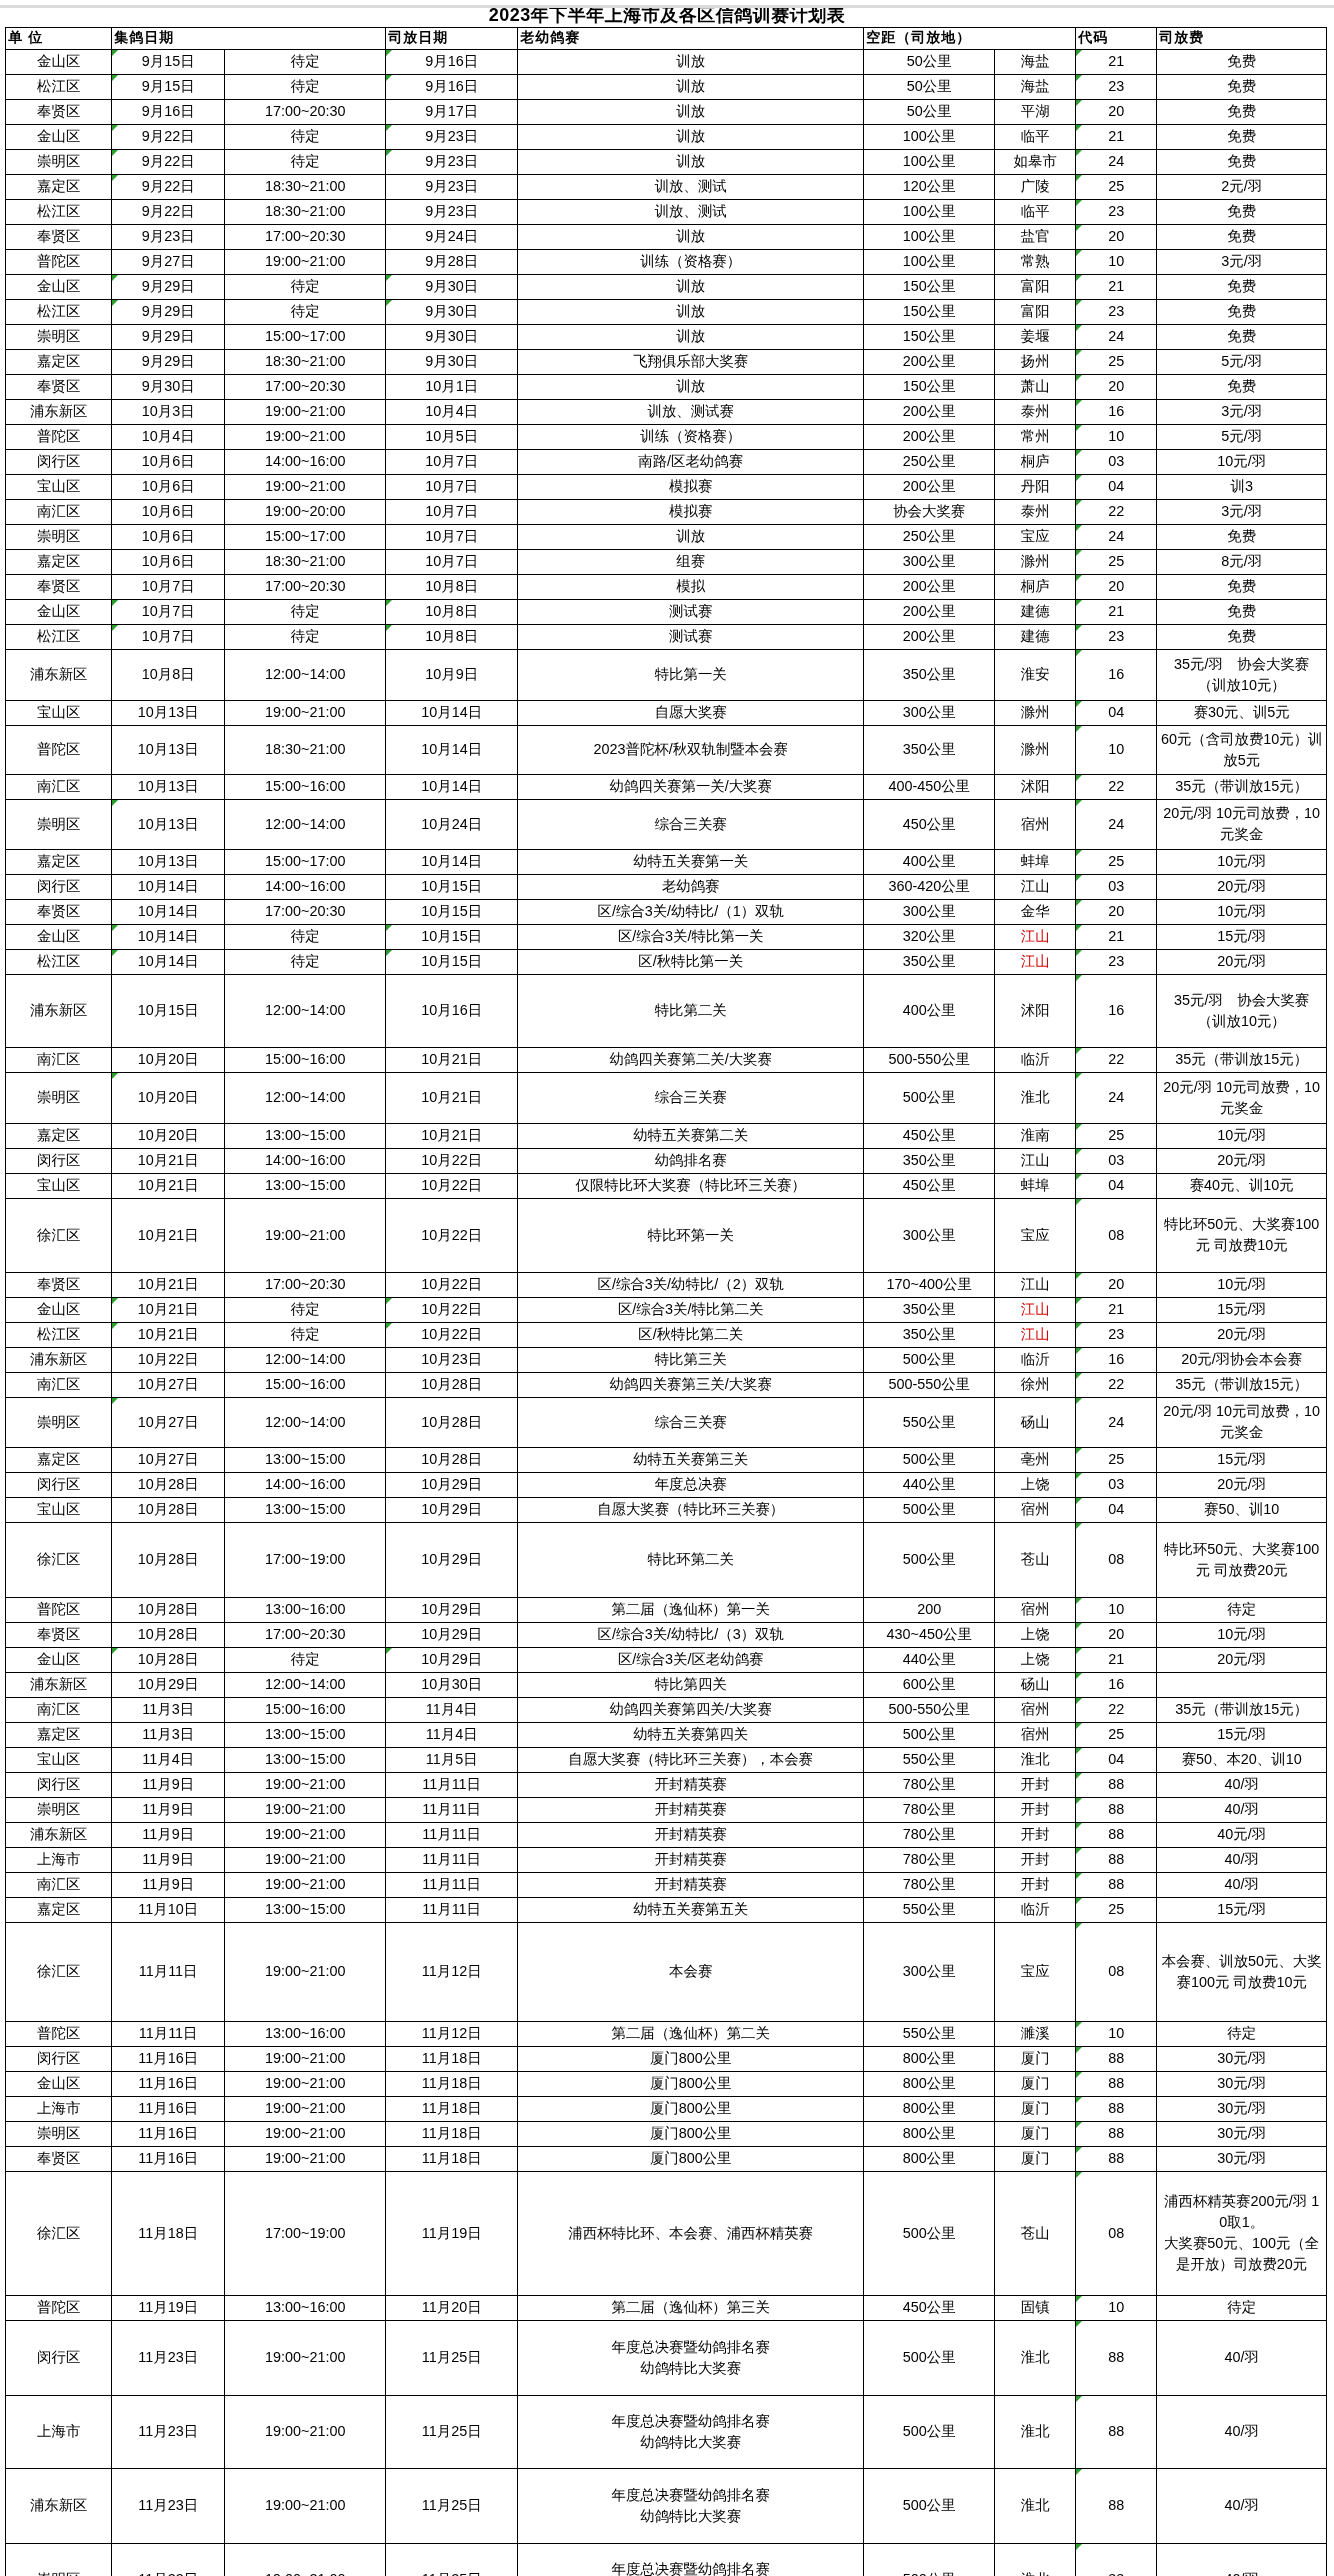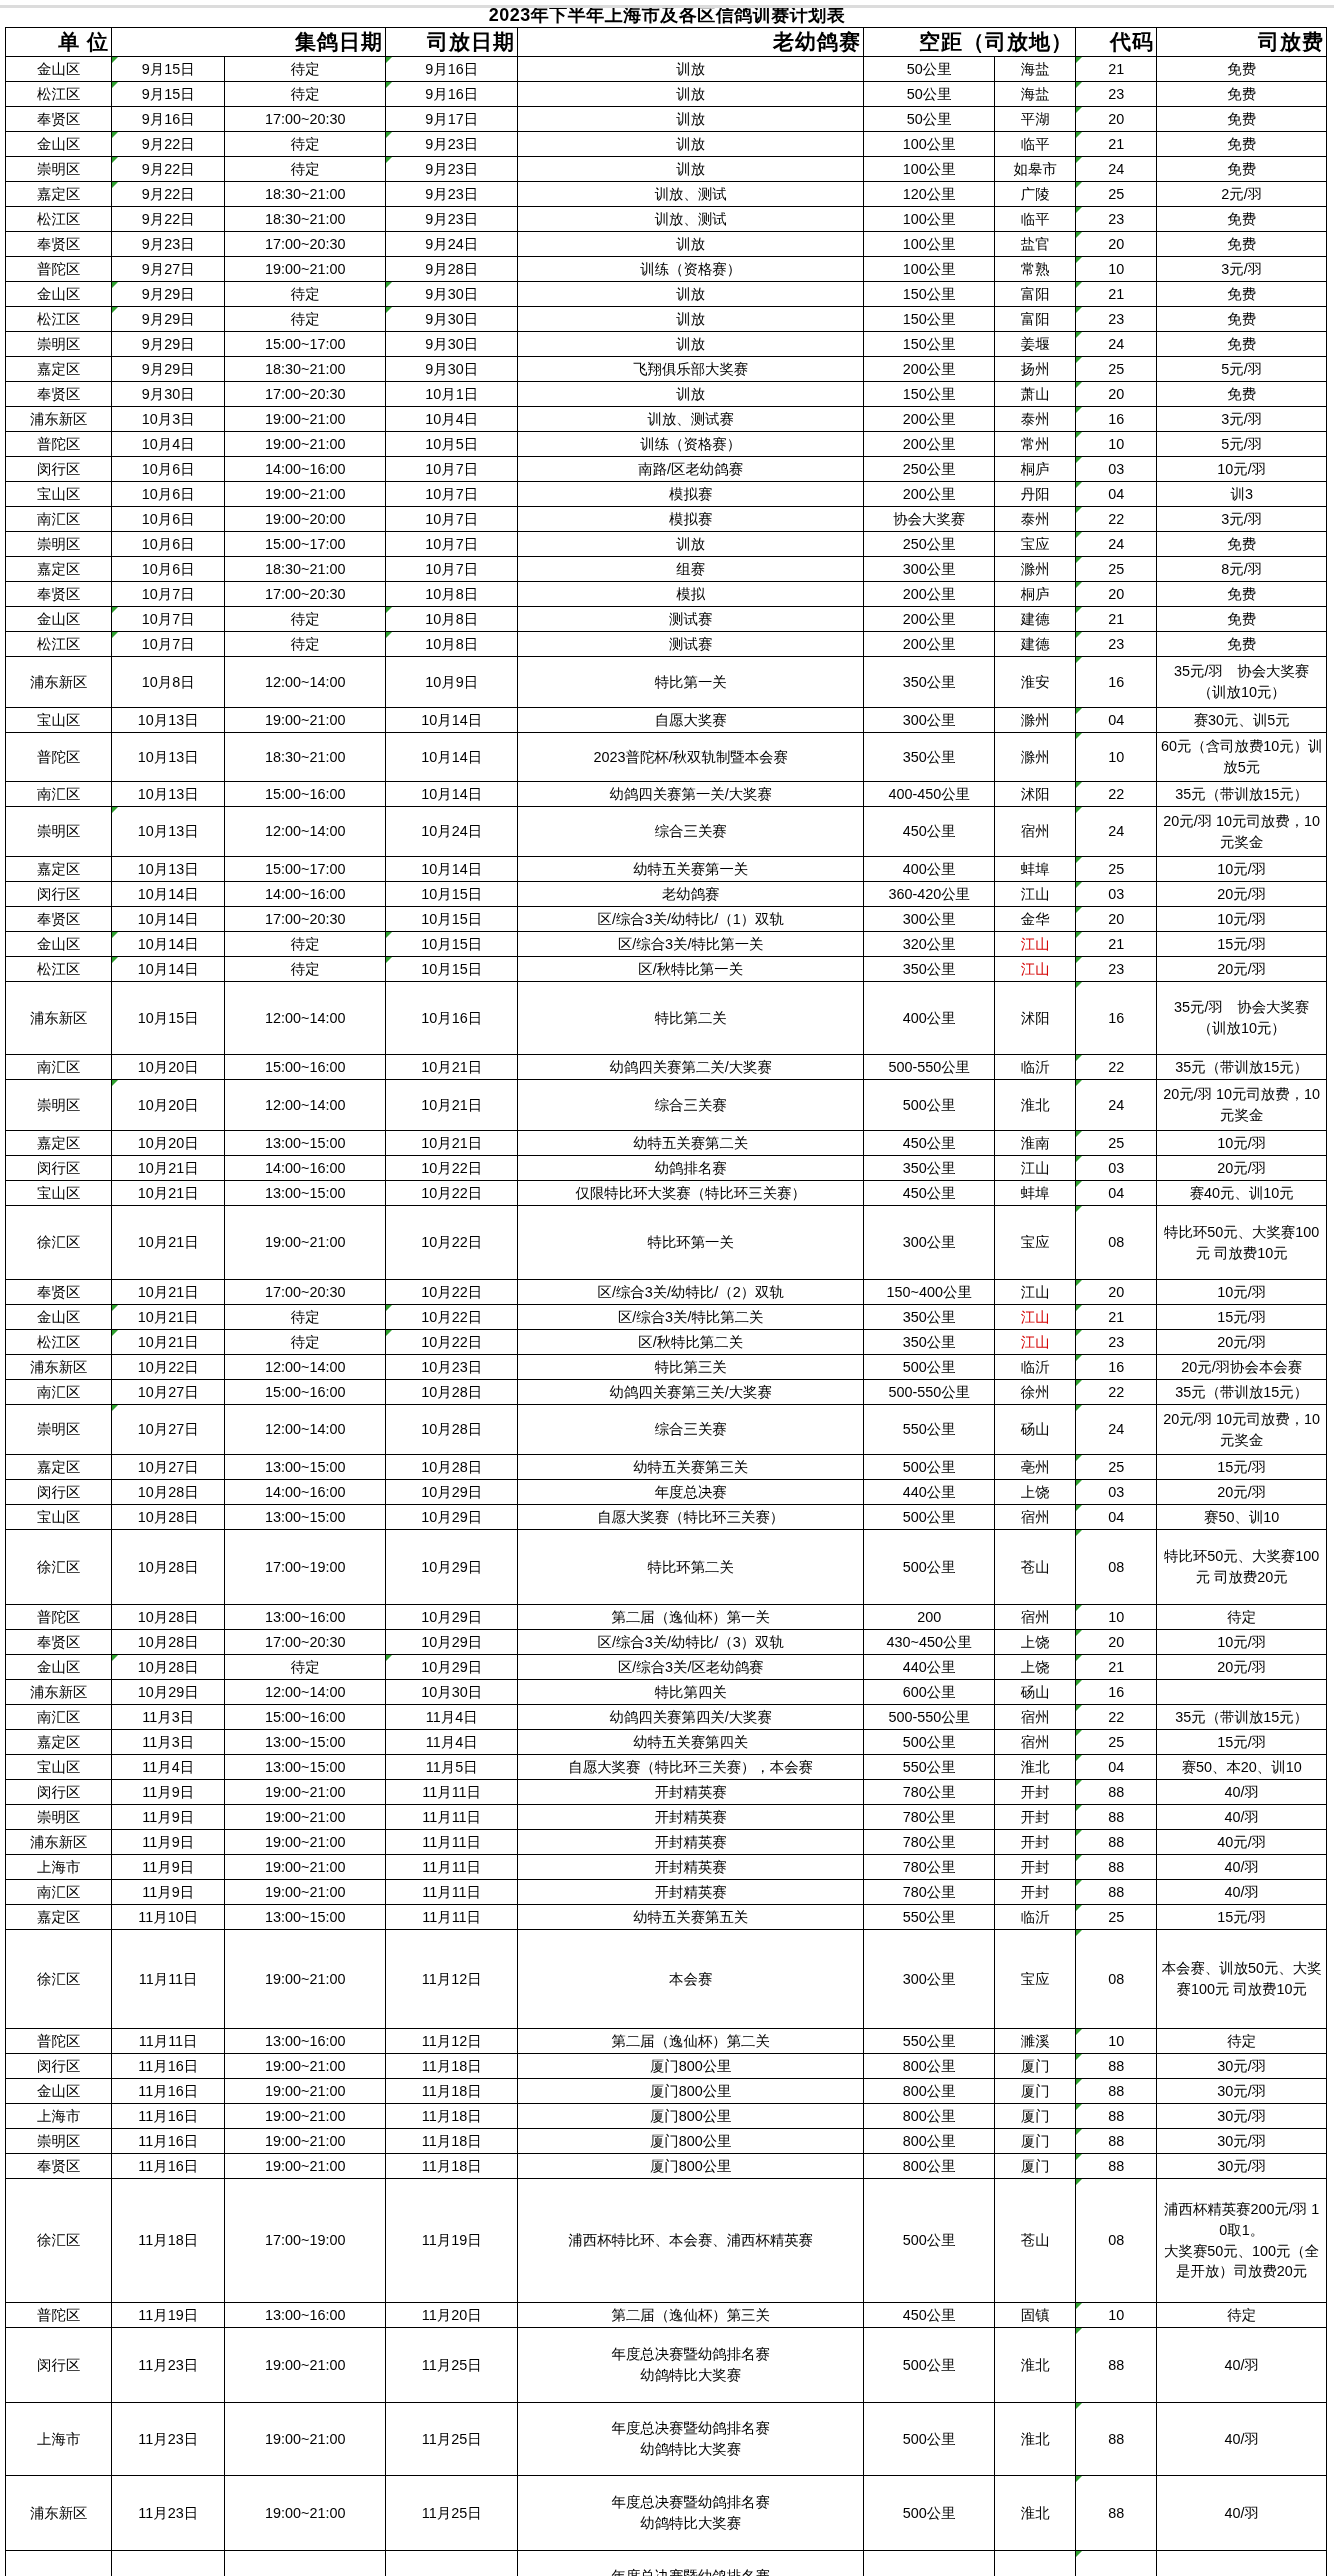--- a/index.html
+++ b/index.html
@@ -11,21 +11,21 @@
   .topline{position:absolute;top:4.6px;left:0;width:1334px;height:3.6px;background:#dcdcdc;}
   .title{
     height:27px;display:flex;align-items:flex-end;justify-content:center;
     font-size:18px;font-weight:bold;letter-spacing:0.5px;padding-top:3.1px;box-sizing:border-box;
   }
   table.plan{
     border-collapse:collapse;table-layout:fixed;
     margin-left:5.2px;width:1322px;
   }
   table.plan th{
-    font-size:21px;font-weight:bold;text-align:right;vertical-align:middle;
+    font-size:14px;font-weight:bold;text-align:left;vertical-align:middle;
     border:1px solid #000;border-top:1.5px solid #000;border-bottom:1.5px solid #000;
     height:20.6px;padding:0 2.1px;letter-spacing:1px;
   }
   table.plan td{
     font-size:14.4px;text-align:center;vertical-align:middle;
     border-left:1px solid #000;border-right:1px solid #000;border-bottom:1.5px solid #000;
     padding:1px 3.1px;position:relative;overflow:hidden;line-height:1.45;
     word-break:break-all;
   }
   td.c0{text-align:left;padding-left:10.3px;}
@@ -518,21 +518,21 @@
         <td class="c6">宝应</td>
         <td class="c7 tri">08</td>
         <td class="c8">特比环50元、大奖赛100元 司放费10元</td>
       </tr>
       <tr style="height: 25px;">
         <td class="c0">奉贤区</td>
         <td class="c1">10月21日</td>
         <td class="c2">17:00~20:30</td>
         <td class="c3">10月22日</td>
         <td class="c4">区/综合3关/幼特比/（2）双轨</td>
-        <td class="c5">150~400公里</td>
+        <td class="c5">170~400公里</td>
         <td class="c6">江山</td>
         <td class="c7 tri">20</td>
         <td class="c8">10元/羽</td>
       </tr>
       <tr style="height: 25px;">
         <td class="c0">金山区</td>
         <td class="c1 tri">10月21日</td>
         <td class="c2">待定</td>
         <td class="c3 tri">10月22日</td>
         <td class="c4">区/综合3关/特比第二关</td>

